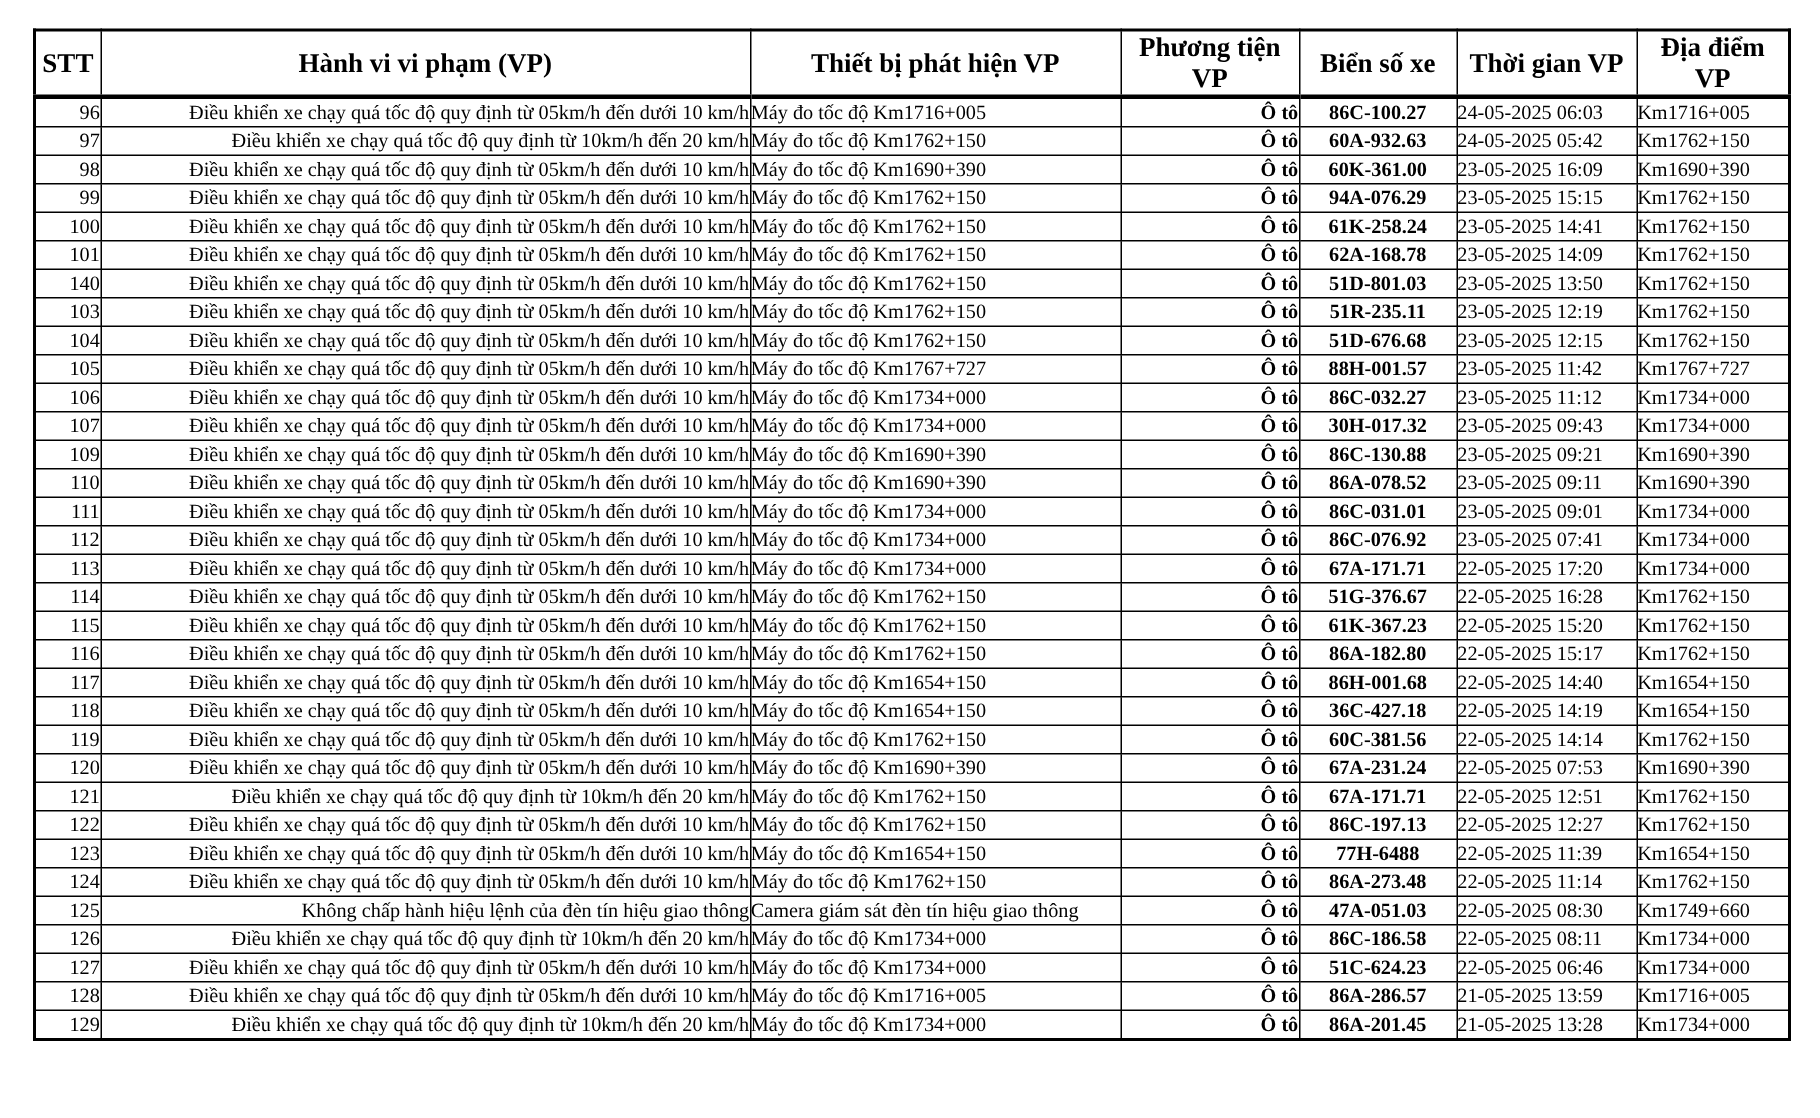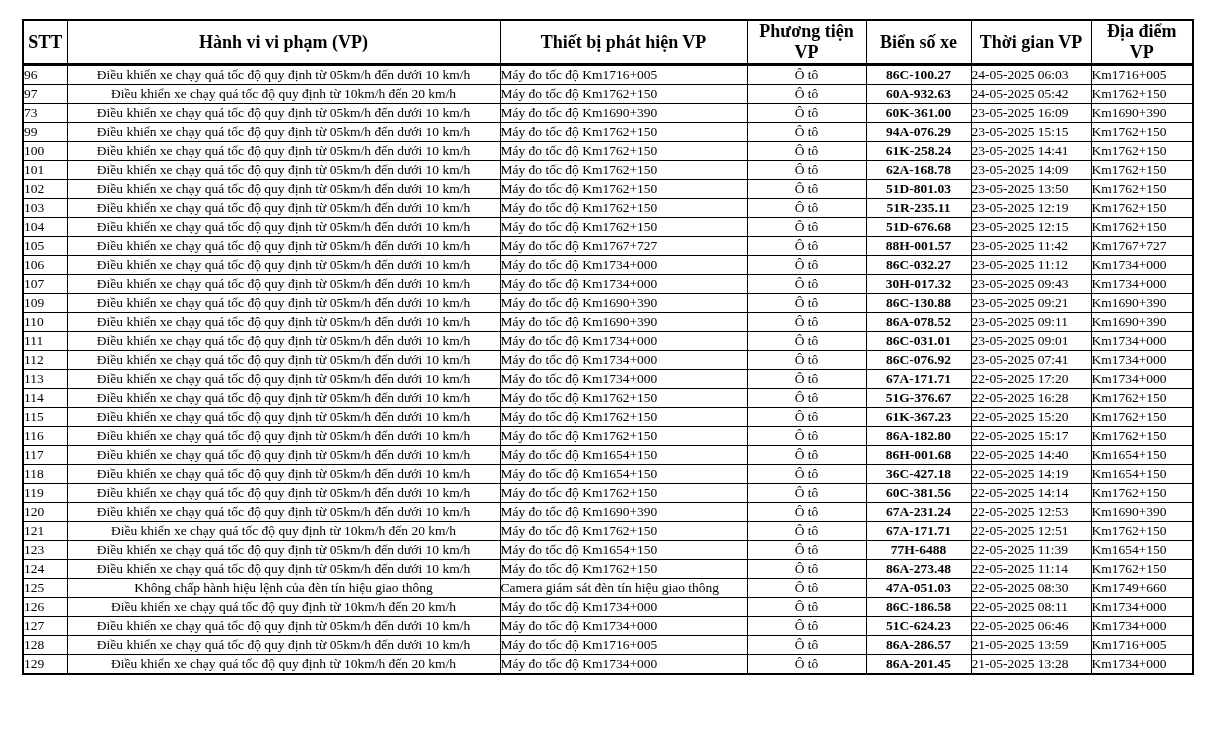--- a/index.html
+++ b/index.html
@@ -35,24 +35,24 @@
   table.violations td {
     border: 1px solid #000000;
     font-size: 13.5px;
     height: 18px;
     line-height: 18px;
     padding: 0;
     vertical-align: middle;
     white-space: nowrap;
     overflow: visible;
   }
-  td.col-stt      { text-align: left;  padding-right: 7px; }
-  td.col-violation{ text-align: center;   padding-left: 4px; }
+  td.col-stt      { text-align: right;  padding-right: 7px; }
+  td.col-violation{ text-align: right;   padding-left: 4px; }
   td.col-device   { text-align: left;   padding-left: 4px; }
-  td.col-vehicle  { text-align: center; }
+  td.col-vehicle  { text-align: right; font-weight: bold; }
   td.col-plate    { text-align: center; font-weight: bold; }
   td.col-time     { text-align: left;   padding-left: 3px; margin-left: 29px; }
   td.col-location { text-align: left;   padding-left: 4px; }
 </style>
 </head>
 <body>
 
 <div class="page">
   <table class="violations">
     <colgroup>
@@ -88,21 +88,21 @@
         <tr>
           <td class="col-stt">97</td>
           <td class="col-violation">Điều khiển xe chạy quá tốc độ quy định từ 10km/h đến 20 km/h</td>
           <td class="col-device">Máy đo tốc độ Km1762+150</td>
           <td class="col-vehicle">Ô tô</td>
           <td class="col-plate">60A-932.63</td>
           <td class="col-time">24-05-2025 05:42</td>
           <td class="col-location">Km1762+150</td>
         </tr>
         <tr>
-          <td class="col-stt">73</td>
+          <td class="col-stt">98</td>
           <td class="col-violation">Điều khiển xe chạy quá tốc độ quy định từ 05km/h đến dưới 10 km/h</td>
           <td class="col-device">Máy đo tốc độ Km1690+390</td>
           <td class="col-vehicle">Ô tô</td>
           <td class="col-plate">60K-361.00</td>
           <td class="col-time">23-05-2025 16:09</td>
           <td class="col-location">Km1690+390</td>
         </tr>
         <tr>
           <td class="col-stt">99</td>
           <td class="col-violation">Điều khiển xe chạy quá tốc độ quy định từ 05km/h đến dưới 10 km/h</td>
@@ -124,21 +124,21 @@
         <tr>
           <td class="col-stt">101</td>
           <td class="col-violation">Điều khiển xe chạy quá tốc độ quy định từ 05km/h đến dưới 10 km/h</td>
           <td class="col-device">Máy đo tốc độ Km1762+150</td>
           <td class="col-vehicle">Ô tô</td>
           <td class="col-plate">62A-168.78</td>
           <td class="col-time">23-05-2025 14:09</td>
           <td class="col-location">Km1762+150</td>
         </tr>
         <tr>
-          <td class="col-stt">102</td>
+          <td class="col-stt">140</td>
           <td class="col-violation">Điều khiển xe chạy quá tốc độ quy định từ 05km/h đến dưới 10 km/h</td>
           <td class="col-device">Máy đo tốc độ Km1762+150</td>
           <td class="col-vehicle">Ô tô</td>
           <td class="col-plate">51D-801.03</td>
           <td class="col-time">23-05-2025 13:50</td>
           <td class="col-location">Km1762+150</td>
         </tr>
         <tr>
           <td class="col-stt">103</td>
           <td class="col-violation">Điều khiển xe chạy quá tốc độ quy định từ 05km/h đến dưới 10 km/h</td>
@@ -282,30 +282,39 @@
           <td class="col-plate">60C-381.56</td>
           <td class="col-time">22-05-2025 14:14</td>
           <td class="col-location">Km1762+150</td>
         </tr>
         <tr>
           <td class="col-stt">120</td>
           <td class="col-violation">Điều khiển xe chạy quá tốc độ quy định từ 05km/h đến dưới 10 km/h</td>
           <td class="col-device">Máy đo tốc độ Km1690+390</td>
           <td class="col-vehicle">Ô tô</td>
           <td class="col-plate">67A-231.24</td>
-          <td class="col-time">22-05-2025 12:53</td>
+          <td class="col-time">22-05-2025 07:53</td>
           <td class="col-location">Km1690+390</td>
         </tr>
         <tr>
           <td class="col-stt">121</td>
           <td class="col-violation">Điều khiển xe chạy quá tốc độ quy định từ 10km/h đến 20 km/h</td>
           <td class="col-device">Máy đo tốc độ Km1762+150</td>
           <td class="col-vehicle">Ô tô</td>
           <td class="col-plate">67A-171.71</td>
           <td class="col-time">22-05-2025 12:51</td>
+          <td class="col-location">Km1762+150</td>
+        </tr>
+        <tr>
+          <td class="col-stt">122</td>
+          <td class="col-violation">Điều khiển xe chạy quá tốc độ quy định từ 05km/h đến dưới 10 km/h</td>
+          <td class="col-device">Máy đo tốc độ Km1762+150</td>
+          <td class="col-vehicle">Ô tô</td>
+          <td class="col-plate">86C-197.13</td>
+          <td class="col-time">22-05-2025 12:27</td>
           <td class="col-location">Km1762+150</td>
         </tr>
         <tr>
           <td class="col-stt">123</td>
           <td class="col-violation">Điều khiển xe chạy quá tốc độ quy định từ 05km/h đến dưới 10 km/h</td>
           <td class="col-device">Máy đo tốc độ Km1654+150</td>
           <td class="col-vehicle">Ô tô</td>
           <td class="col-plate">77H-6488</td>
           <td class="col-time">22-05-2025 11:39</td>
           <td class="col-location">Km1654+150</td>

